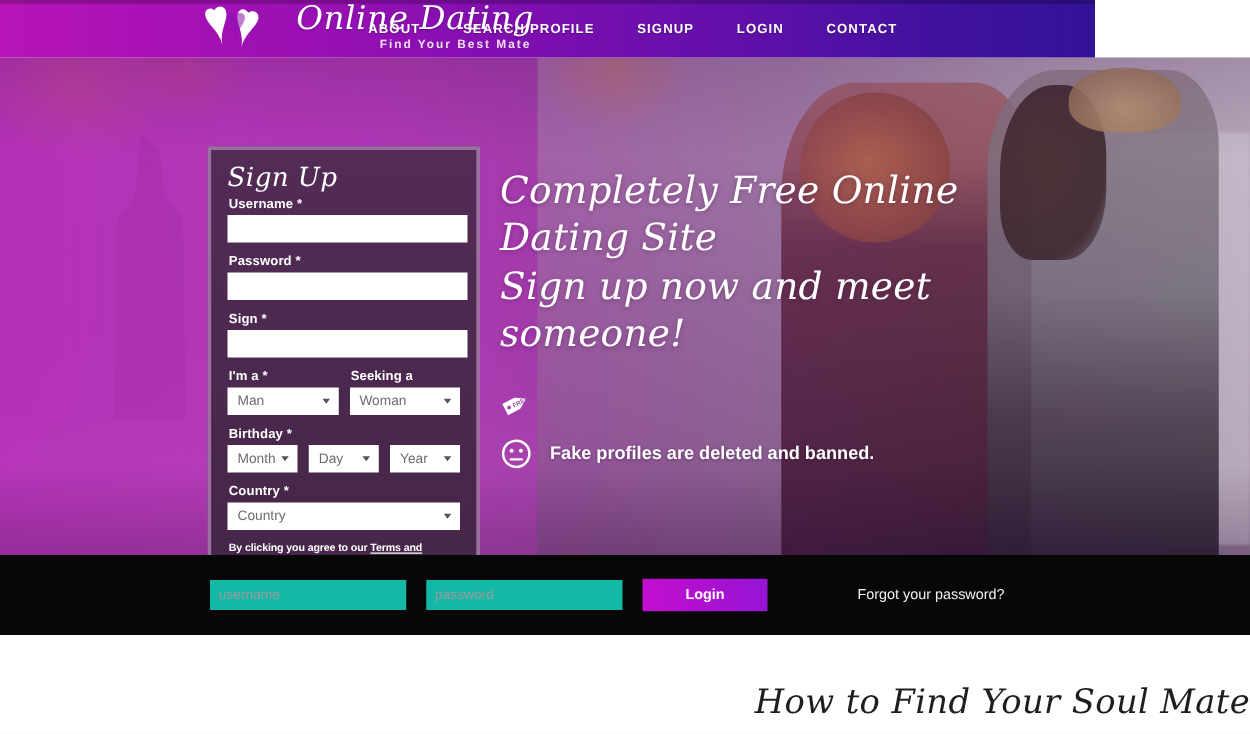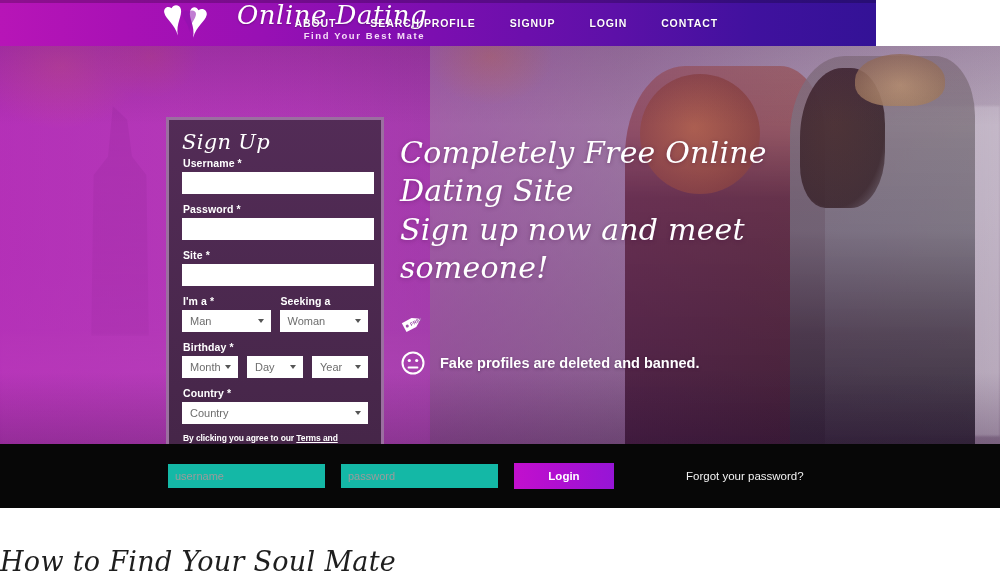--- a/index.html
+++ b/index.html
@@ -237,21 +237,21 @@
   }
   .forgot {
     position:absolute; left:686px; color:#f2f2f2; font-size:11.5px;
     text-decoration:none;
     text-align:center;
   }
 
   
   .white-sec {
     position:absolute; left:0; top:508px; width:1000px; height:79px;
-    background:#ffffff; display:flex; align-items:center; justify-content:flex-start;
+    background:#ffffff; display:flex; align-items:center; justify-content:flex-end;
   }
   .soul-title {
     font-family:"DejaVu Serif", serif; font-style:italic;
     font-size: 27px; color:#1e1e1e; letter-spacing:.3px;
     margin-top: 28px;
   }
 </style>
 </head>
 <body>
 
@@ -298,21 +298,21 @@
 
     <form class="signup-card">
       <div class="signup-title">Sign Up</div>
 
       <div class="fld-label">Username *</div>
       <input class="txt-input" type="text" placeholder="" style="">
 
       <div class="fld-label">Password *</div>
       <input class="txt-input" type="password" placeholder="" style="">
 
-      <div class="fld-label">Site *</div>
+      <div class="fld-label">Sign *</div>
       <input class="txt-input" type="text" placeholder="" style="">
 
       <div class="label-row">
         <div class="fld-label">I'm a *</div>
         <div class="fld-label">Seeking a</div>
       </div>
       <div class="row">
         <div class="sel sel-gender">
           <span>Man</span>
           <span class="caret"></span>

